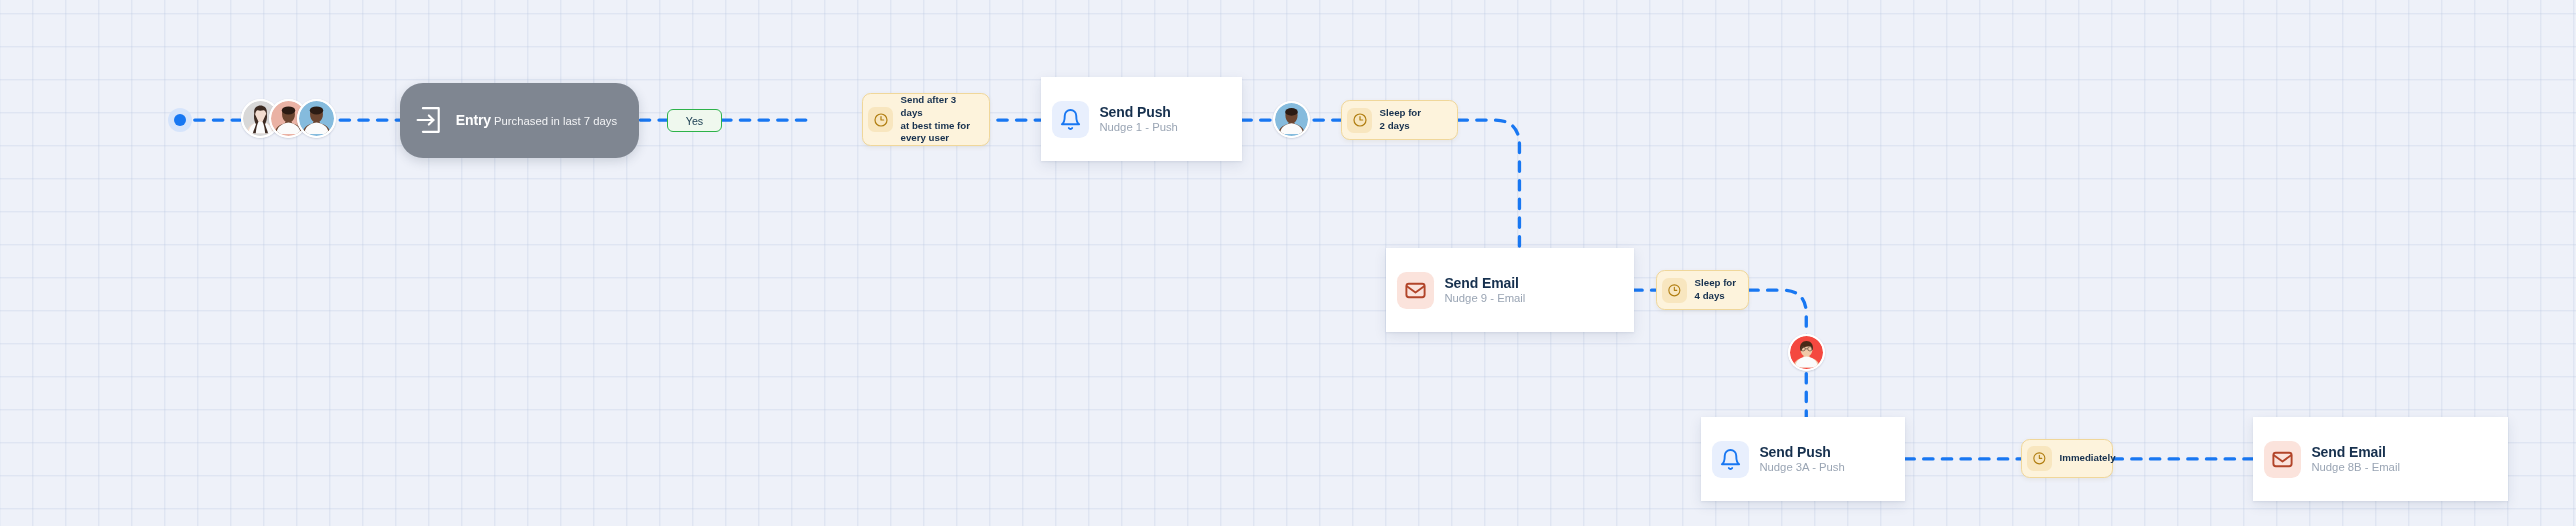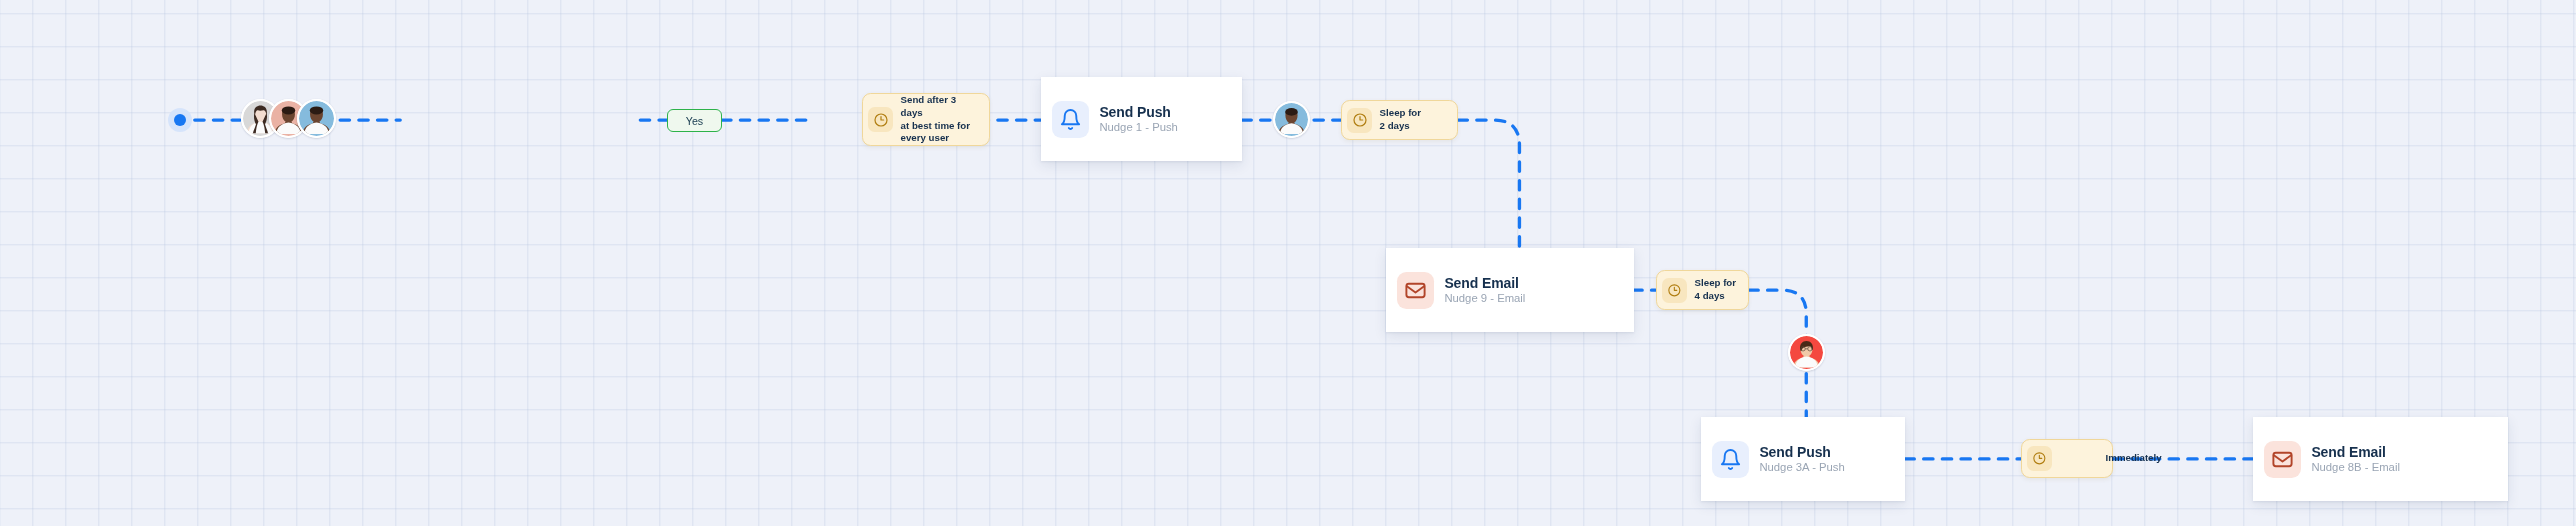--- a/index.html
+++ b/index.html
@@ -243,20 +243,33 @@
     <div class="face">
       <svg viewBox="0 0 52 52">
         <rect width="52" height="52" fill="#85bbdd"></rect>
         <path d="M26 9c-6.2 0-9.6 4.6-9.6 10.6 0 5.2 2.3 9.4 5.2 11l-1 2.6C11.6 35.4 5.5 40.5 5.5 49h41c0-8.5-6.1-13.6-15.1-15.8l-1-2.6c2.9-1.6 5.2-5.8 5.2-11C35.6 13.6 32.2 9 26 9z" fill="#6b4530"></path>
         <path d="M26 31.8C14.8 33.4 8 39.4 8 49h36c0-9.6-6.8-15.6-18-17.2z" fill="#fbfbfb"></path>
         <ellipse cx="26" cy="14" rx="10" ry="6" fill="#2b1b13"></ellipse>
       </svg>
     </div>
   </div>
 
+  <div class="entry-node" style="left:400px; top:83px; width:239px; height:75px;">
+    <span class="eicon">
+      <svg width="29" height="32" viewBox="0 0 44 48" fill="none" stroke="#ffffff" stroke-width="3.2" stroke-linecap="round" stroke-linejoin="round">
+        <path d="M12 6 H36 V42 H12"></path>
+        <path d="M4 24 H28"></path>
+        <path d="M21 17 L28 24 L21 31"></path>
+      </svg>
+    </span>
+    <span class="txt">
+      <span class="etitle">Entry</span>
+      <span class="esub">Purchased in last 7 days</span>
+    </span>
+  </div>
 
   <div class="yes-badge" style="left:667px; top:109px; width:55px; height:23px;text-align:right;">
     <span>Yes</span>
   </div>
 
   <div class="chip" style="left:814px; top:93px; width:128px; height:53px;margin-left:48px;">
     <span class="ctile">
       <svg width="16" height="16" viewBox="0 0 24 24" fill="none" stroke="#b07d10" stroke-width="1.8" stroke-linecap="round" stroke-linejoin="round">
         <circle cx="12" cy="12" r="9"></circle>
         <path d="M12 7 V12 H16"></path>
@@ -348,21 +361,21 @@
         <path d="M18 8a6 6 0 0 0-12 0c0 7-3 9-3 9h18s-3-2-3-9"></path>
         <path d="M13.73 21a2 2 0 0 1-3.46 0"></path>
       </svg>
     </span>
     <span class="txt">
       <span class="title">Send Push</span>
       <span class="sub">Nudge 3A - Push</span>
     </span>
   </div>
 
-  <div class="chip oneline" style="left:2021px; top:439px; width:92px; height:39px;gap:46px;">
+  <div class="chip oneline" style="left:2021px; top:439px; width:92px; height:39px;">
     <span class="ctile">
       <svg width="14.7" height="14.7" viewBox="0 0 24 24" fill="none" stroke="#b07d10" stroke-width="1.8" stroke-linecap="round" stroke-linejoin="round">
         <circle cx="12" cy="12" r="9"></circle>
         <path d="M12 7 V12 H16"></path>
       </svg>
     </span>
     <span class="clabel">Immediately</span>
   </div>
 
   <div class="node" style="left:2253px; top:417px; width:255px; height:84px;">

